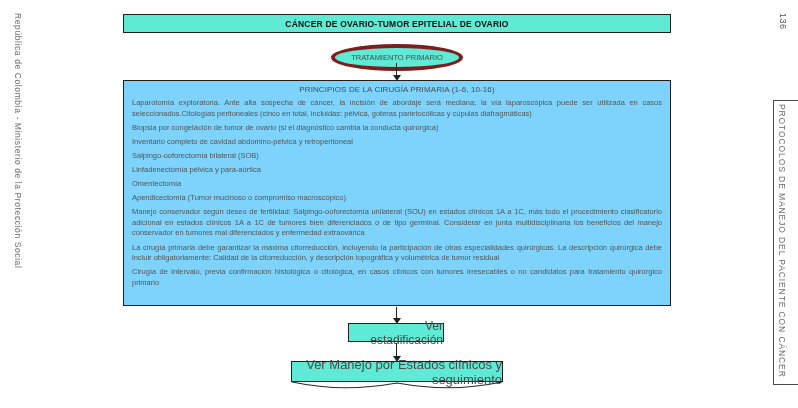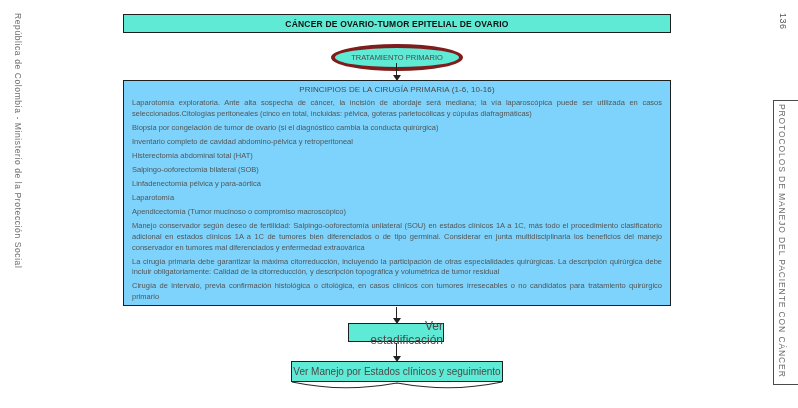--- a/index.html
+++ b/index.html
@@ -108,21 +108,21 @@
   .staging-box {
     left: 348px; top: 323px;
     width: 96px; height: 19px;
     font-size: 12px;
     color: #4a4a4a;
   }
 
   .management-box {
     left: 291px; top: 361px;
     width: 212px; height: 21px;
-    font-size: 10px;
+    font-size: 13px;
     color: #4a4a4a;
   }
   .management-wave {
     position: absolute;
     left: 291px; top: 381px;
     width: 212px; height: 11px;
   }
 
   .arrow {
     position: absolute;
@@ -169,24 +169,23 @@
   <div class="shaft"></div>
   <div class="head"></div>
 </div>
 
 <div class="principles-box">
   <div class="principles-heading">PRINCIPIOS DE LA CIRUGÍA PRIMARIA (1-6, 10-16)</div>
   <div>
       <p>Laparotomía exploratoria. Ante alta sospecha de cáncer, la incisión de abordaje será mediana; la vía laparoscópica puede ser utilizada en casos seleccionados.Citologías peritoneales (cinco en total, incluidas: pélvica, goteras parietocólicas y cúpulas diafragmáticas)</p>
       <p>Biopsia por congelación de tumor de ovario (si el diagnóstico cambia la conducta quirúrgica)</p>
       <p>Inventario completo de cavidad abdomino-pélvica y retroperitoneal</p>
-      <p>Histerectomía abdominal total (HAT)</p>
       <p>Salpingo-ooforectomía bilateral (SOB)</p>
       <p>Linfadenectomía pélvica y para-aórtica</p>
-      <p>Laparotomía</p>
+      <p>Omentectomía</p>
       <p>Apendicectomía (Tumor mucinoso o compromiso macroscópico)</p>
       <p>Manejo conservador según deseo de fertilidad: Salpingo-ooforectomía unilateral (SOU) en estados clínicos 1A a 1C, más todo el procedimiento clasificatorio adicional en estados clínicos 1A a 1C de tumores bien diferenciados o de tipo germinal. Considerar en junta multidisciplinaria los beneficios del manejo conservador en tumores mal diferenciados y enfermedad extraovárica</p>
       <p>La cirugía primaria debe garantizar la máxima citorreducción, incluyendo la participación de otras especialidades quirúrgicas. La descripción quirúrgica debe incluir obligatoriamente: Calidad de la citorreducción, y descripción topográfica y volumétrica de tumor residual</p>
       <p>Cirugía de intervalo, previa confirmación histológica o citológica, en casos clínicos con tumores irresecables o no candidatos para tratamiento quirúrgico primario</p>
     </div>
 </div>
 
 <div class="arrow arrow-2">
   <div class="shaft"></div>
   <div class="head"></div>

